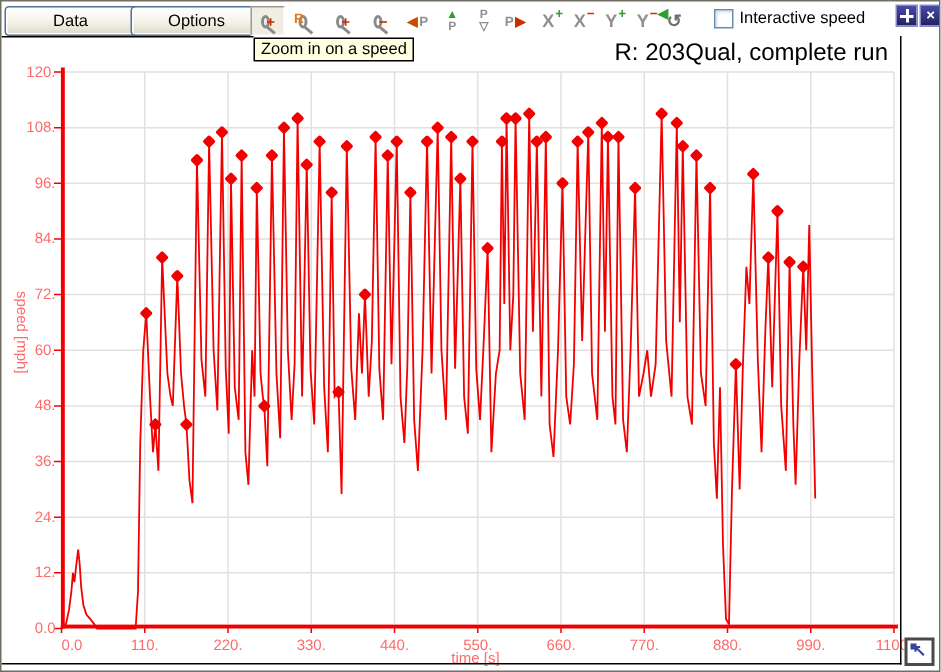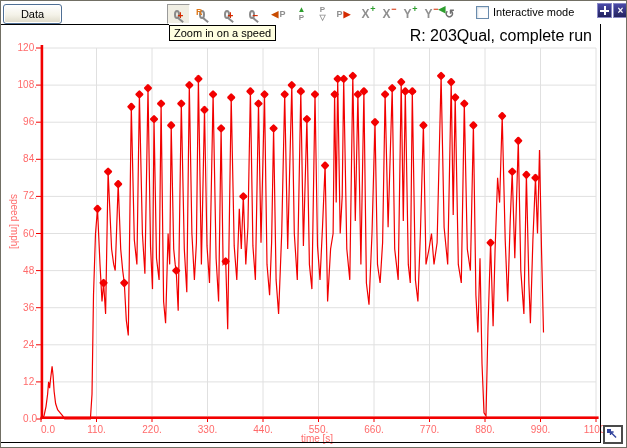--- a/index.html
+++ b/index.html
@@ -4,21 +4,21 @@
 <style>
   html,body{margin:0;padding:0;background:#c0c0c0;}
   *{box-sizing:border-box;}
   .window{
     position:relative;width:627px;height:448px;background:#fff;
     border:1px solid #716f64;overflow:hidden;
     font-family:"Liberation Sans",sans-serif;
   }
   
   .xp-btn{
-    position:absolute;top:3px;height:20px;width:59px;
+    position:absolute;top:3px;height:20px;width:88px;
     border:1px solid #4f6f94;border-radius:3px;
     background:linear-gradient(#ffffff,#f4f2e8 55%,#ddd9c8);
     box-shadow:inset 0 0 0 1px #ffffff;
     font-size:11px;color:#000;text-align:center;line-height:17px;cursor:default;
   }
   .tool-btn{
     position:absolute;top:3px;width:23px;height:20px;
     border:1px solid transparent;display:flex;align-items:center;justify-content:center;
     background:transparent;
   }
@@ -200,20 +200,21 @@
         <rect x="522.1727272727272" y="170.55833333333334" width="6.4" height="6.4" rx="1.2" transform="rotate(45 525.3727272727273 173.75833333333333)"></rect>
         <rect x="531.2545454545455" y="173.65" width="6.4" height="6.4" rx="1.2" transform="rotate(45 534.4545454545455 176.85)"></rect>
       </g>
     </svg>
 
   <div class="panel-line" style="left:0;top:23px;width:168px;height:1px;"></div>
   <div class="panel-line" style="left:0;top:441px;width:600px;height:1px;"></div>
   <div class="panel-line" style="left:599px;top:23px;width:1px;height:419px;"></div>
 
   <button class="xp-btn" style="left:2px;">Data</button>
+  <button class="xp-btn" style="left:86px;">Options</button>
 
   <div id="icon-strip">
       <button class="tool-btn pressed" style="left: 166px;">
         <span class="mag">
           <span class="sym" style="color: rgb(212, 42, 0);">+</span>
         </span>
       </button>
       <button class="tool-btn" style="left: 191px;">
         <span class="mag">
           <span class="corner" style="color: rgb(224, 120, 24);">R</span>
@@ -264,21 +265,21 @@
       </button>
       <button class="tool-btn" style="left: 416px;">
         <span class="icon-sup" style="color: rgb(143, 143, 143);">Y<span class="sup" style="color: rgb(212, 42, 0);">−</span></span>
       </button>
       <button class="tool-btn" style="left: 437px;">
         <span class="icon-sup" style="color: rgb(112, 112, 112);">↺<span class="sup tl" style="color: rgb(46, 158, 46);">◀</span></span>
       </button>
     </div>
 
   <span class="checkbox"></span>
-  <span class="checkbox-label">Interactive mode</span>
+  <span class="checkbox-label">Interactive speed</span>
 
   <span class="win-ctl" style="left:596px;">
     <span class="mv-h"></span>
     <span class="mv-v"></span>
   </span>
   <span class="win-ctl" style="left:612px;">×</span>
 
   <div class="tooltip">Zoom in on a speed</div>
 
   <div class="status-text">R: 203Qual, complete run</div>

